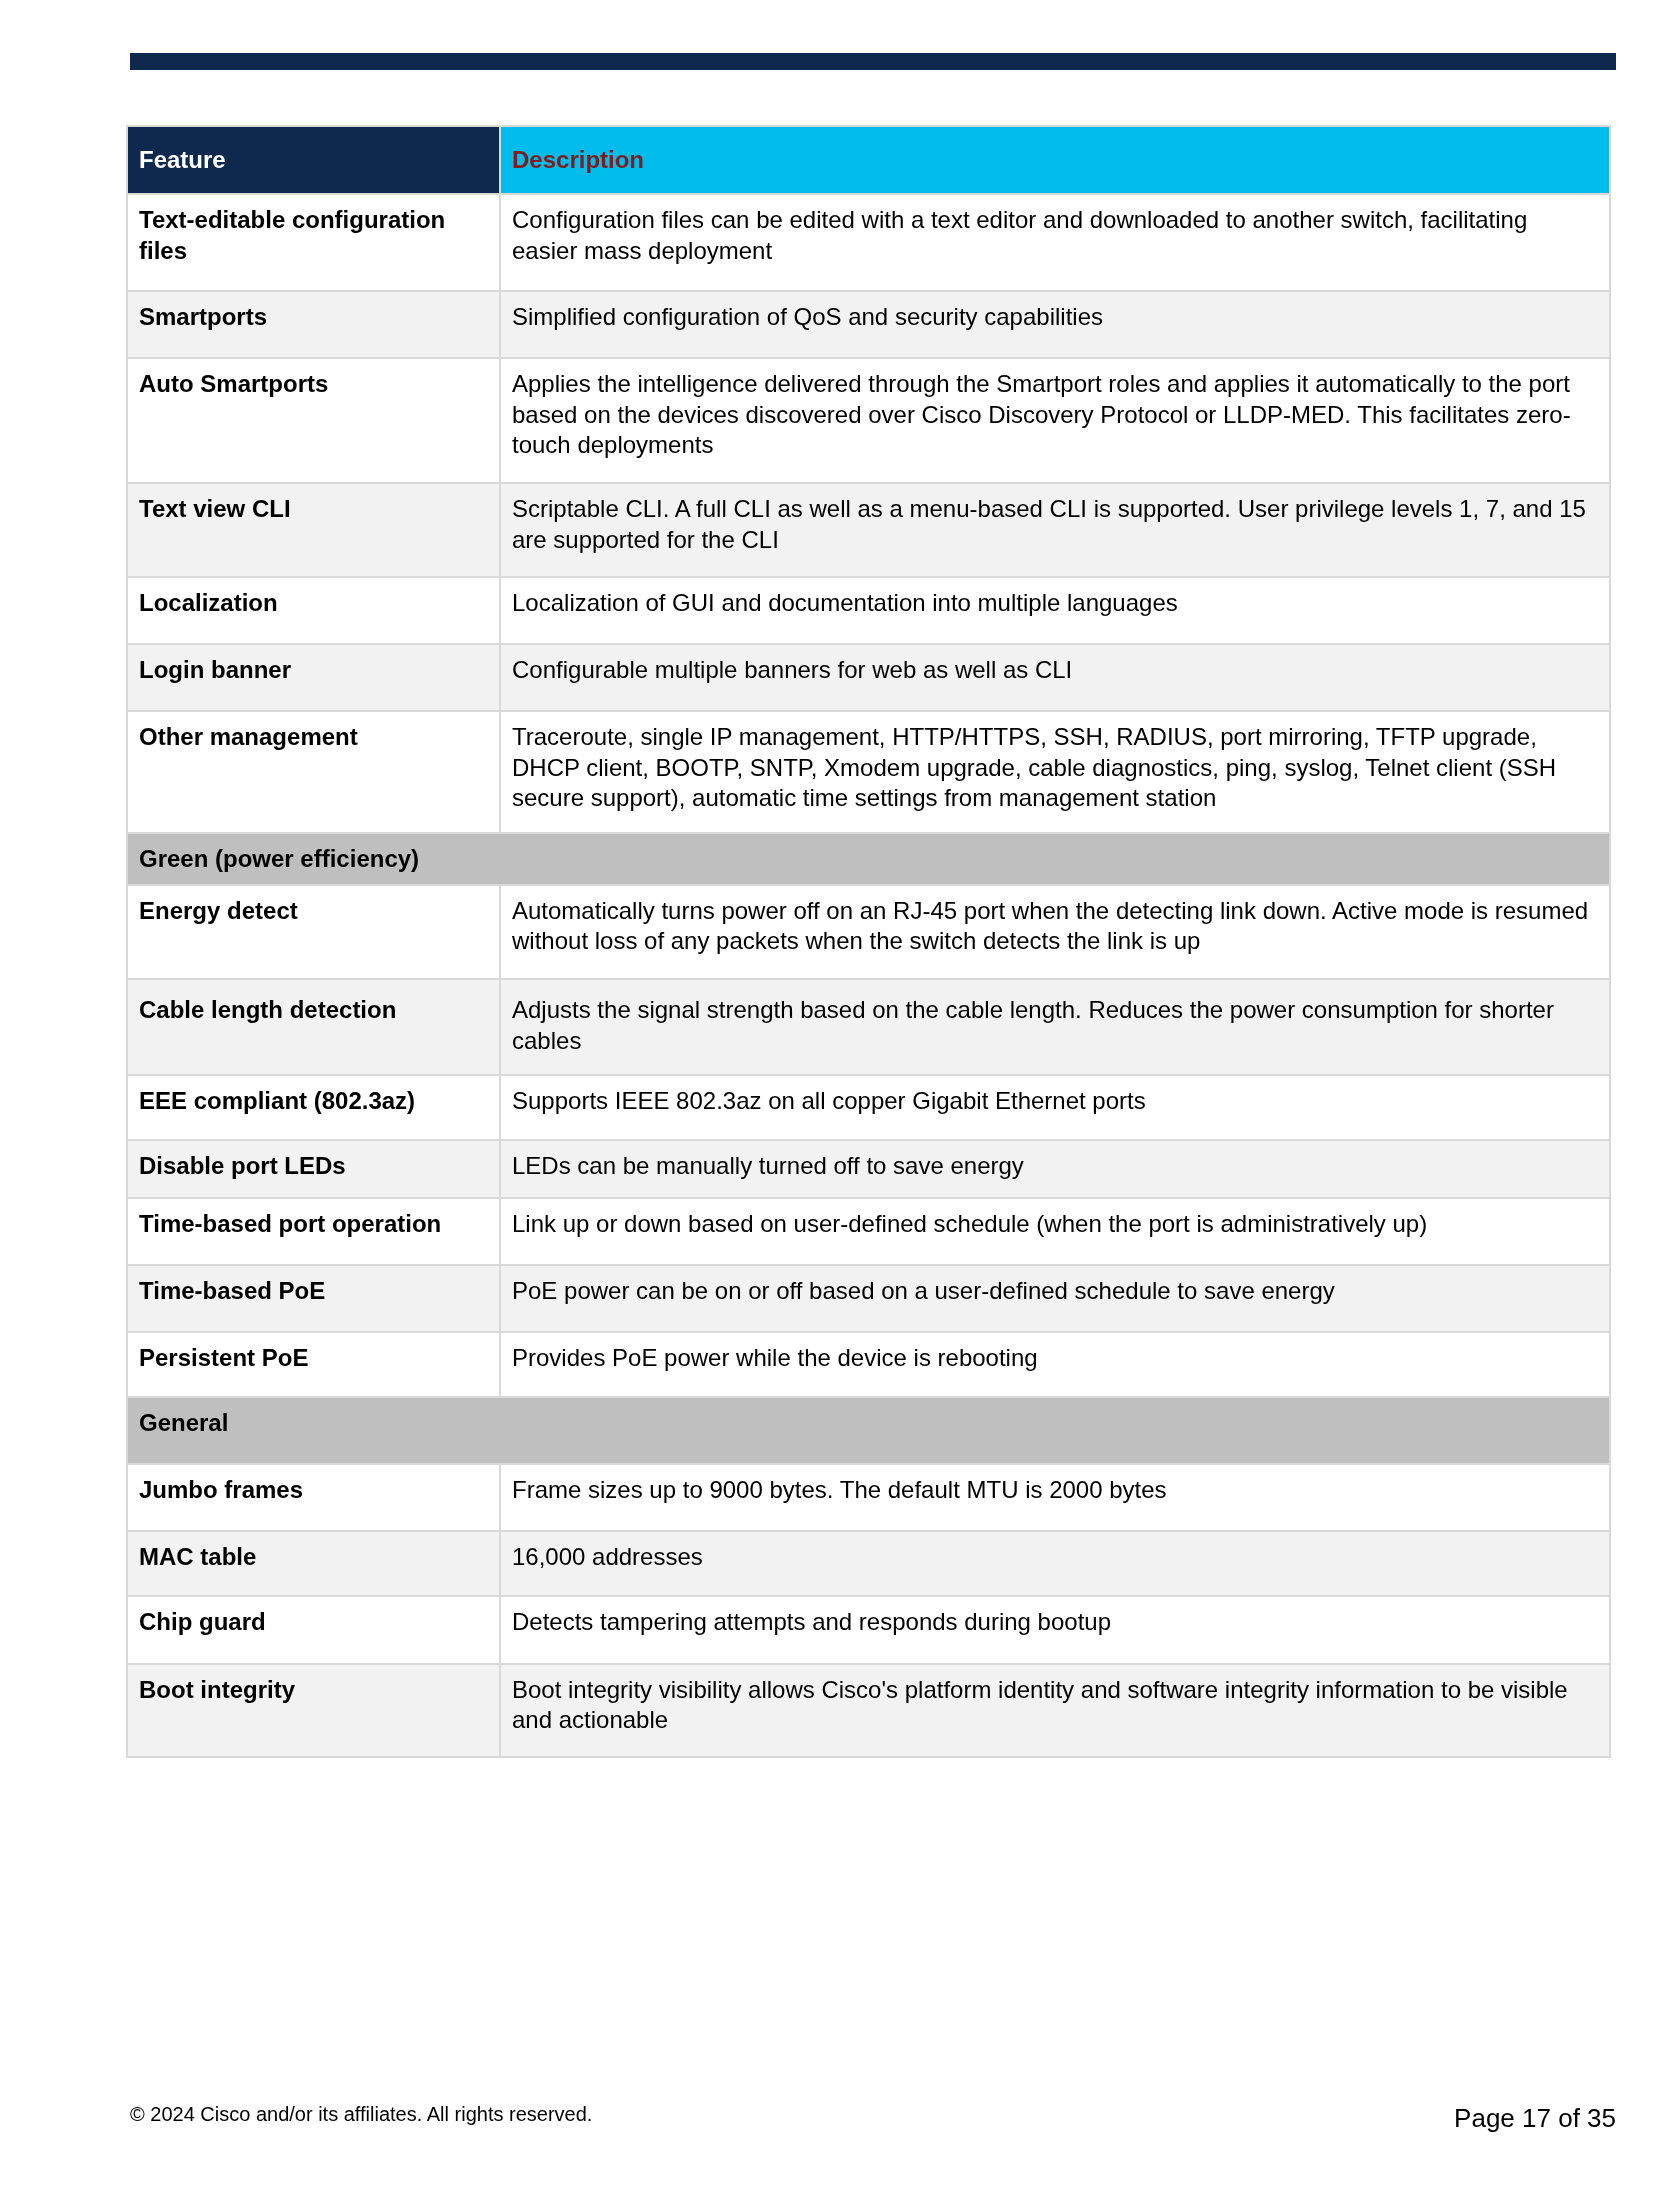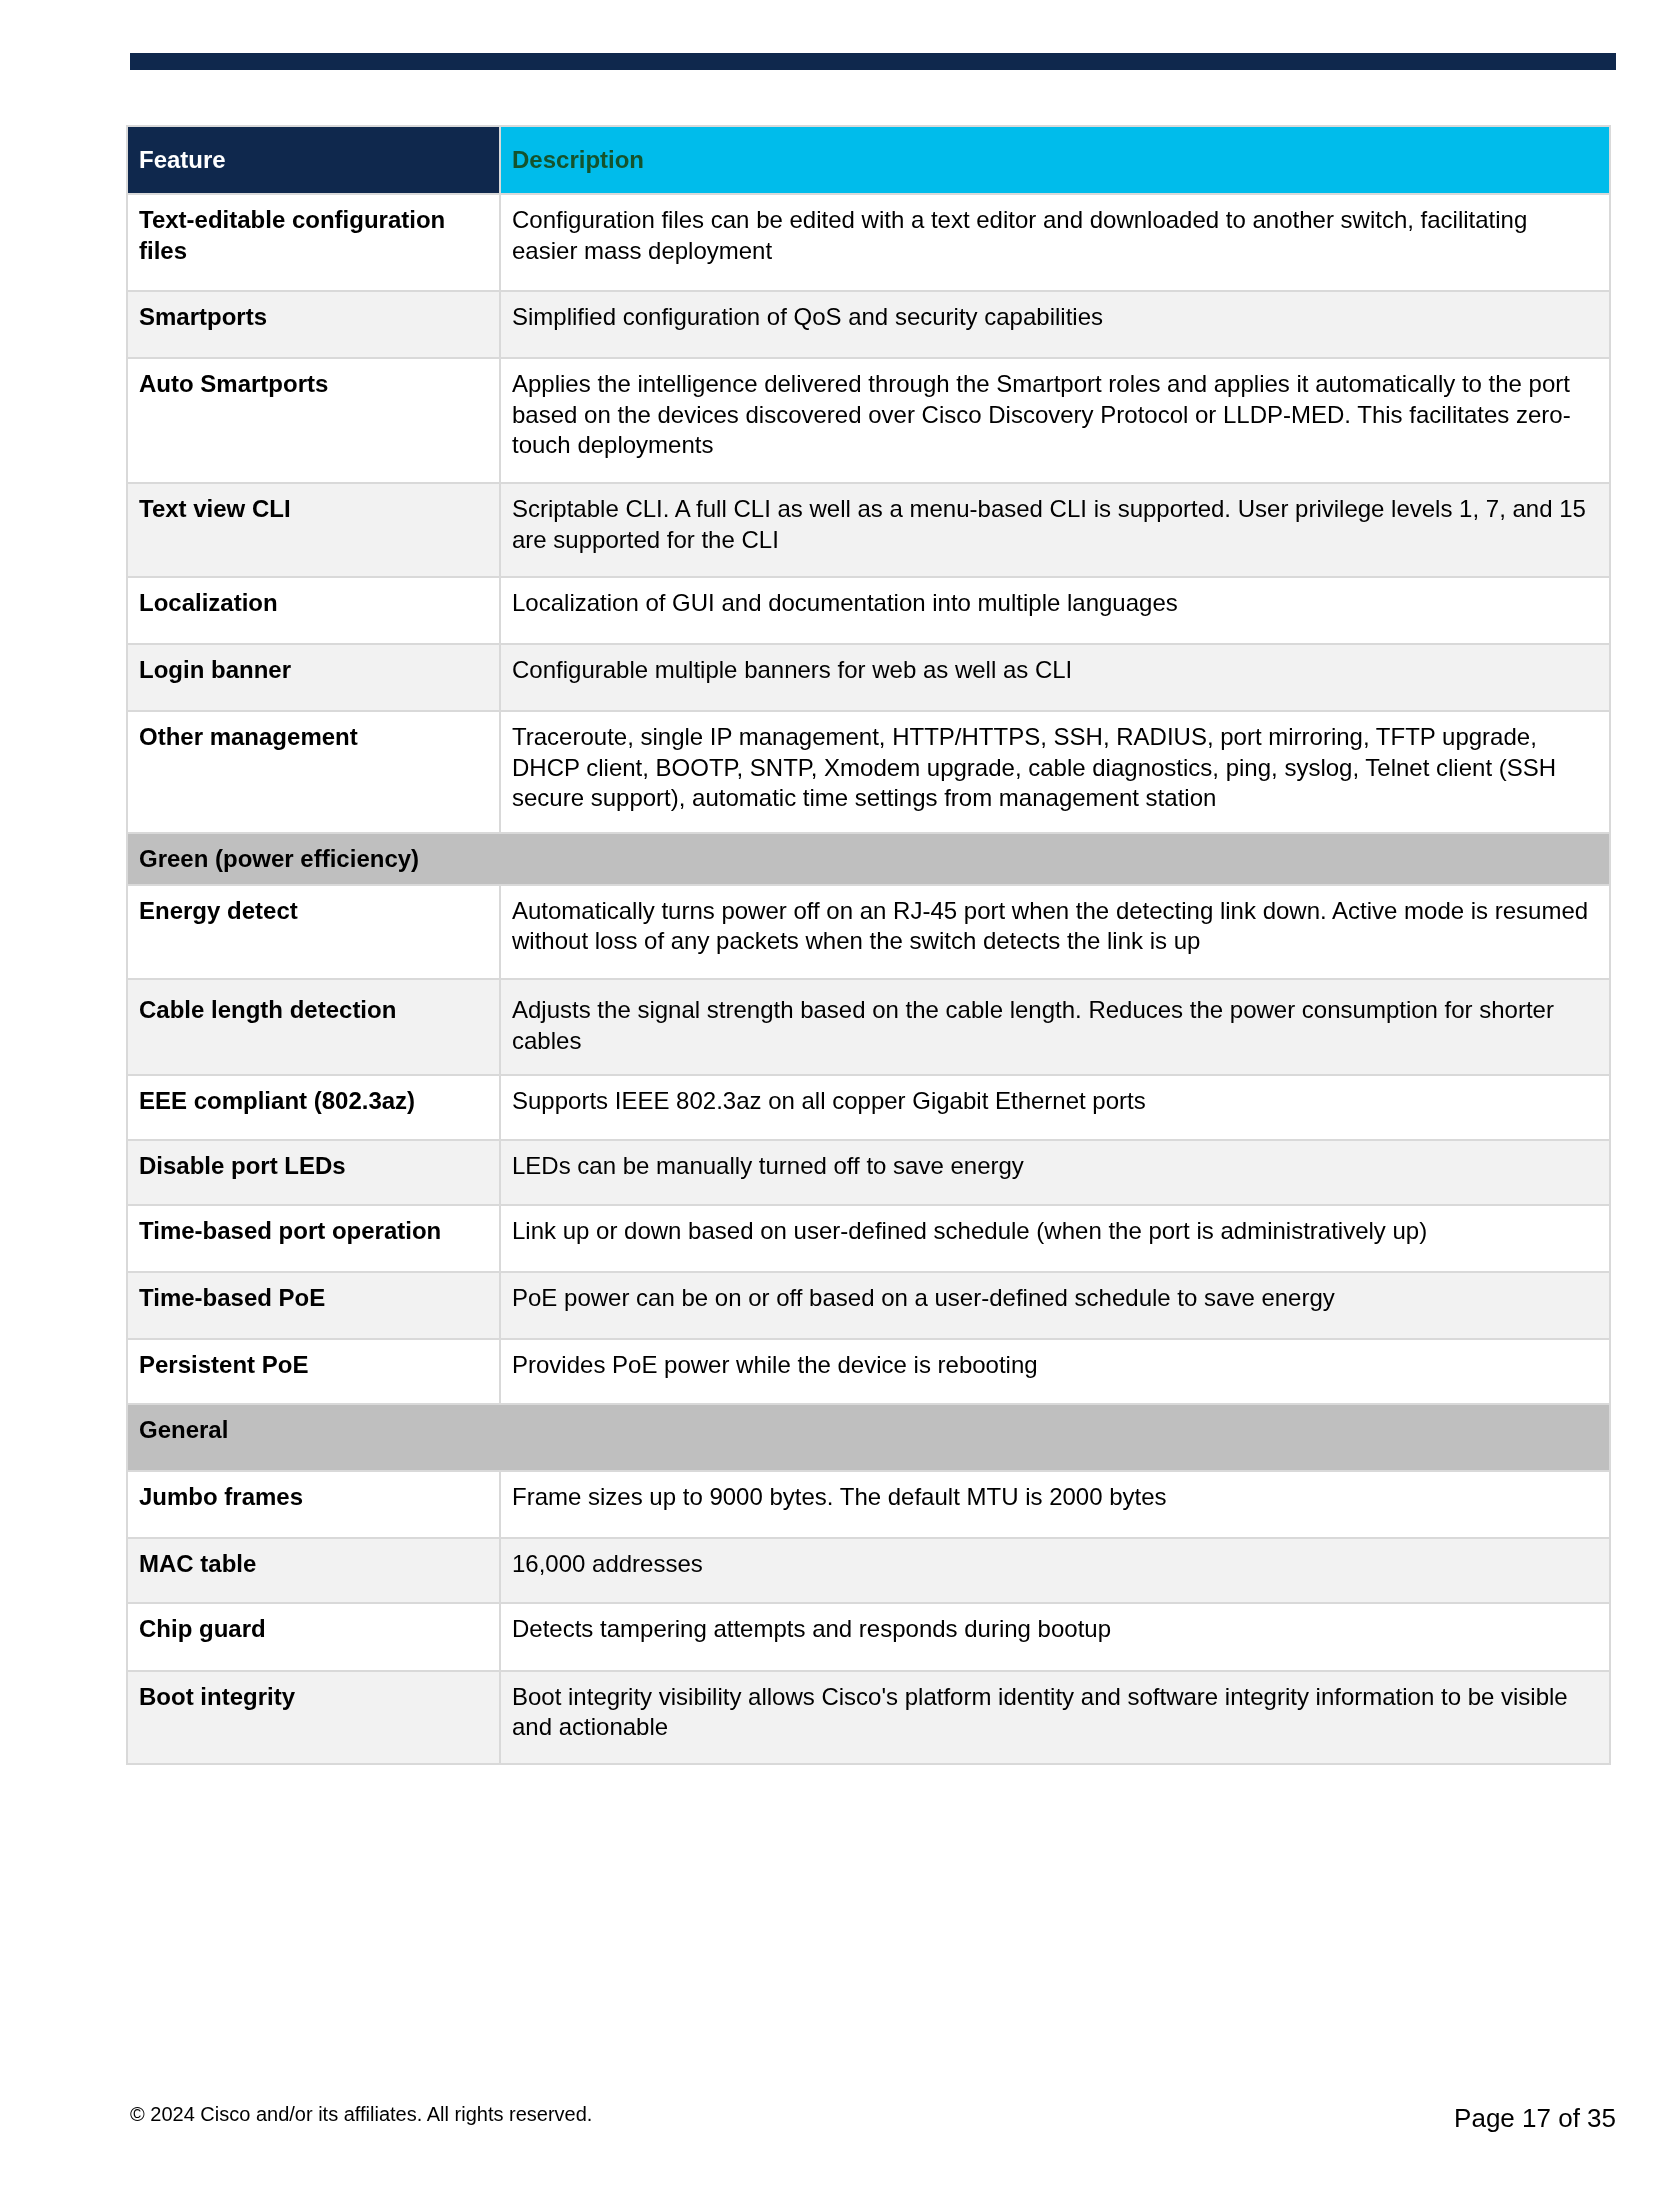--- a/index.html
+++ b/index.html
@@ -3,21 +3,21 @@
 <meta charset="utf-8">
 <style>
   html, body { margin: 0; padding: 0; background: #ffffff; }
   body { width: 1669px; height: 2205px; position: relative; font-family: "Liberation Sans", sans-serif; color: #000; overflow: hidden; }
   .top-bar { position: absolute; left: 130px; top: 53px; width: 1486px; height: 16.6px; background: #0f284d; }
   table.spec { position: absolute; left: 126px; top: 125px; width: 1485px; border-collapse: collapse; table-layout: fixed; }
   table.spec td, table.spec th { border: 2.1px solid #d9d9d9; padding: 9.7px 11px; vertical-align: top; font-size: 24px; line-height: 30.5px; text-align: left; }
   table.spec col.c1 { width: 373px; }
   table.spec th { height: 47px; vertical-align: middle; font-weight: bold; margin-top: 24px; }
   th.h-feature { background: #0f284d; color: #ffffff; }
-  th.h-desc { background: #00bceb; color: #14532d; }
+  th.h-desc { background: #00bceb; color: #7f1d1d; }
   td.feat { font-weight: bold; }
   tr.odd td { background: #ffffff; border-radius: 20px; }
   tr.even td { background: #f2f2f2; }
   tr.section td { background: #bfbfbf; font-weight: bold; }
   tr.r-tall td { padding-top: 15.2px; padding-bottom: 0; }
   .footer-left { position: absolute; left: 130px; top: 2103px; font-size: 20px; }
   .footer-right { position: absolute; right: 53px; top: 2103px; font-size: 26px; }
 </style>
 </head>
 <body>
@@ -72,21 +72,21 @@
       <td>Automatically turns power off on an RJ-45 port when the detecting link down. Active mode is resumed without loss of any packets when the switch detects the link is up</td>
     </tr>
     <tr class="even r-tall" style="height:96px">
       <td class="feat">Cable length detection</td>
       <td>Adjusts the signal strength based on the cable length. Reduces the power consumption for shorter cables</td>
     </tr>
     <tr class="odd" style="height:65px">
       <td class="feat">EEE compliant (802.3az)</td>
       <td>Supports IEEE 802.3az on all copper Gigabit Ethernet ports</td>
     </tr>
-    <tr class="even" style="height:65px">
+    <tr class="even" style="height:58px">
       <td class="feat">Disable port LEDs</td>
       <td>LEDs can be manually turned off to save energy</td>
     </tr>
     <tr class="odd" style="height:67px">
       <td class="feat">Time-based port operation</td>
       <td>Link up or down based on user-defined schedule (when the port is administratively up)</td>
     </tr>
     <tr class="even" style="height:67px">
       <td class="feat">Time-based PoE</td>
       <td>PoE power can be on or off based on a user-defined schedule to save energy</td>

